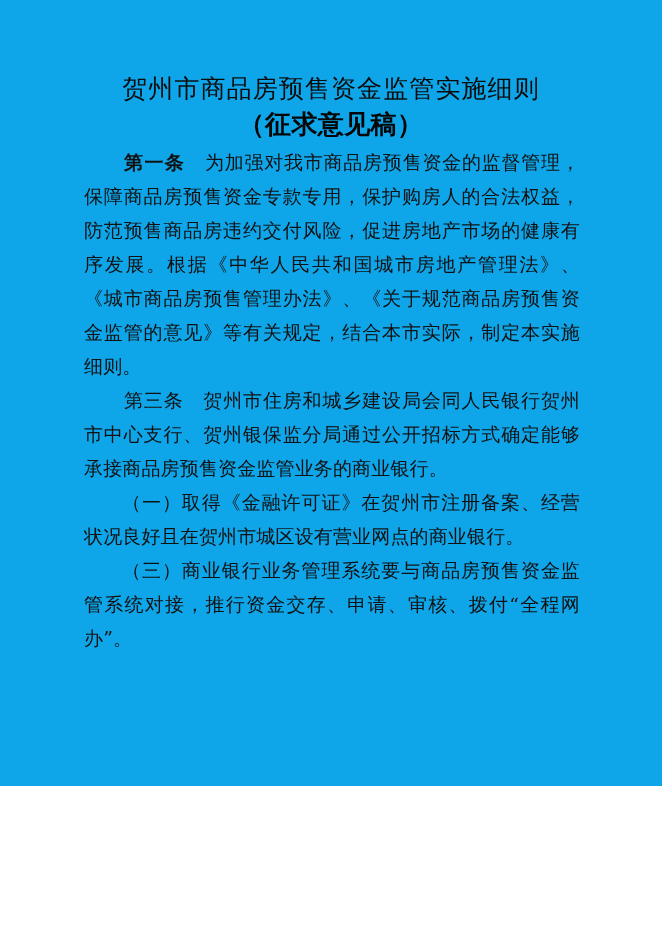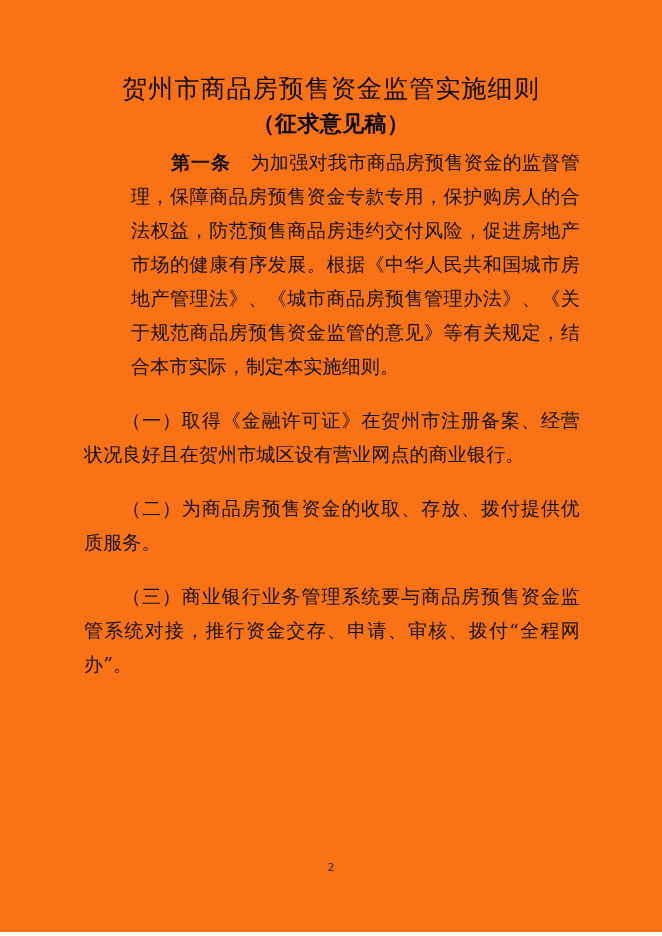--- a/index.html
+++ b/index.html
@@ -8,22 +8,22 @@
     background: #ffffff;
   }
   body {
     font-family: "DejaVu Serif", "Liberation Serif", serif;
     color: #0a0a0a;
     -webkit-font-smoothing: antialiased;
   }
   .page {
     position: relative;
     width: 662px;
-    height: 932px;
-    background: #f97316;
+    height: 786px;
+    background: #0ea5e9;
     overflow: hidden;
     box-sizing: border-box;
   }
 
   
   .title-block {
     position: absolute;
     left: 0;
     top: 72px;
     width: 662px;
@@ -33,21 +33,21 @@
     font-family: "DejaVu Serif", "Liberation Serif", serif;
     font-size: 25px;
     font-weight: 400;
     letter-spacing: 1.1px;
     line-height: 34px;
     color: #0b0b0b;
     white-space: nowrap;
   }
   .doc-subtitle {
     font-family: "DejaVu Sans", "Liberation Sans", sans-serif;
-    font-size: 22px;
+    font-size: 26px;
     font-weight: 700;
     letter-spacing: 0.4px;
     line-height: 32px;
     margin-top: 2px;
     color: #060606;
     white-space: nowrap;
   }
 
   
   .body-col {
@@ -62,25 +62,23 @@
     text-align: justify;
     text-justify: inter-ideograph;
     text-align-last: left;
     letter-spacing: 0.15px;
     margin: 0;
     color: #111111;
   }
   
   .para.indent {
     text-indent: 40px;
-    margin-left: 47px;
   }
   .para.indent-sub {
     text-indent: 38px;
-    margin-top: 20px;
   }
   .marker-bold {
     font-weight: 700;
     letter-spacing: 0.8px;
   }
   .marker-plain {
     font-weight: 400;
   }
   .marker-gap {
     display: inline-block;
@@ -112,29 +110,29 @@
     <div class="doc-title">贺州市商品房预售资金监管实施细则</div>
     <div class="doc-subtitle">（征求意见稿）</div>
   </div>
 
   <div class="body-col">
     <p class="para indent">
       <span class="marker-bold">第一条</span><span class="marker-gap"></span><span>为加强对我市商品房预售资金的监督管理，保障商品房预售资金专款专用，保护购房人的合法权益，防范预售商品房违约交付风险，促进房地产市场的健康有序发展。根据《中华人民共和国城市房地产管理法》、《城市商品房预售管理办法》、《关于规范商品房预售资金监管的意见》等有关规定，结合本市实际，制定本实施细则。</span>
     </p>
 
 
+    <p class="para indent">
+      <span class="marker-plain">第三条</span><span class="marker-gap"></span><span>贺州市住房和城乡建设局会同人民银行贺州市中心支行、贺州银保监分局通过公开招标方式确定能够承接商品房预售资金监管业务的商业银行。</span>
+    </p>
 
 
     <p class="para indent-sub">
       <span>（一）取得《金融许可证》在贺州市注册备案、经营状况良好且在贺州市城区设有营业网点的商业银行。</span>
     </p>
 
-    <p class="para indent-sub">
-      <span>（二）为商品房预售资金的收取、存放、拨付提供优质服务。</span>
-    </p>
 
     <p class="para indent-sub">
       <span>（三）商业银行业务管理系统要与商品房预售资金监管系统对接，推行资金交存、申请、审核、拨付“全程网办”。</span>
     </p>
 
   </div>
 
   <div class="footer">
     <span class="page-number">2</span>
   </div>

